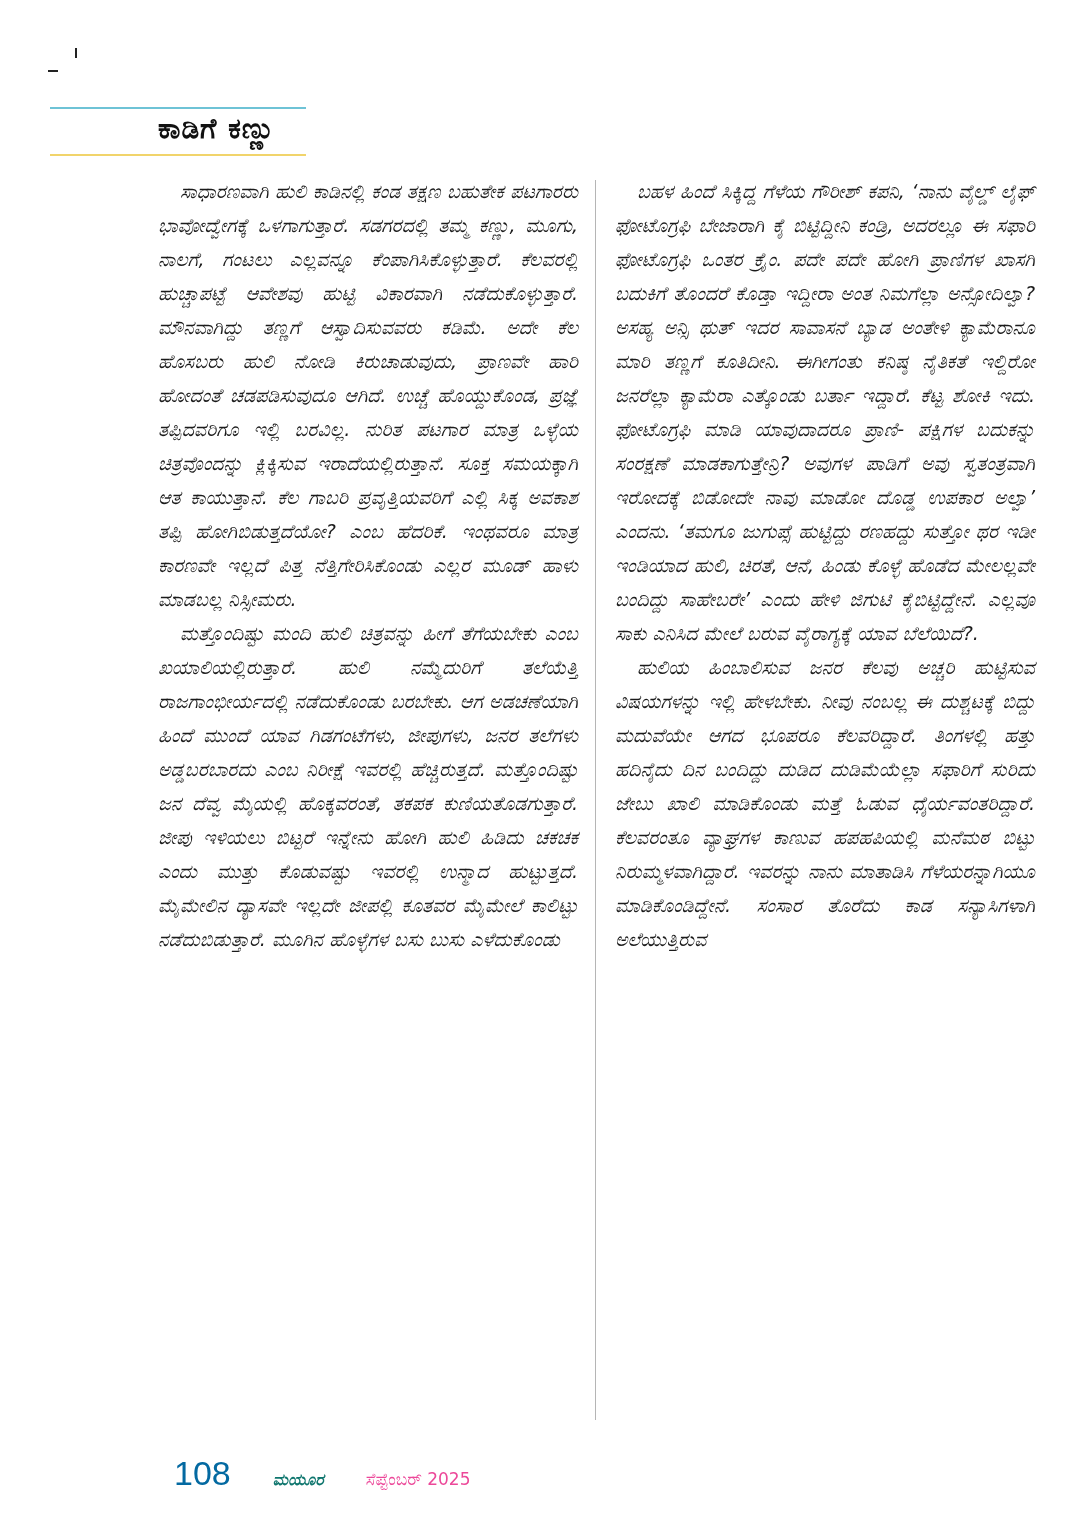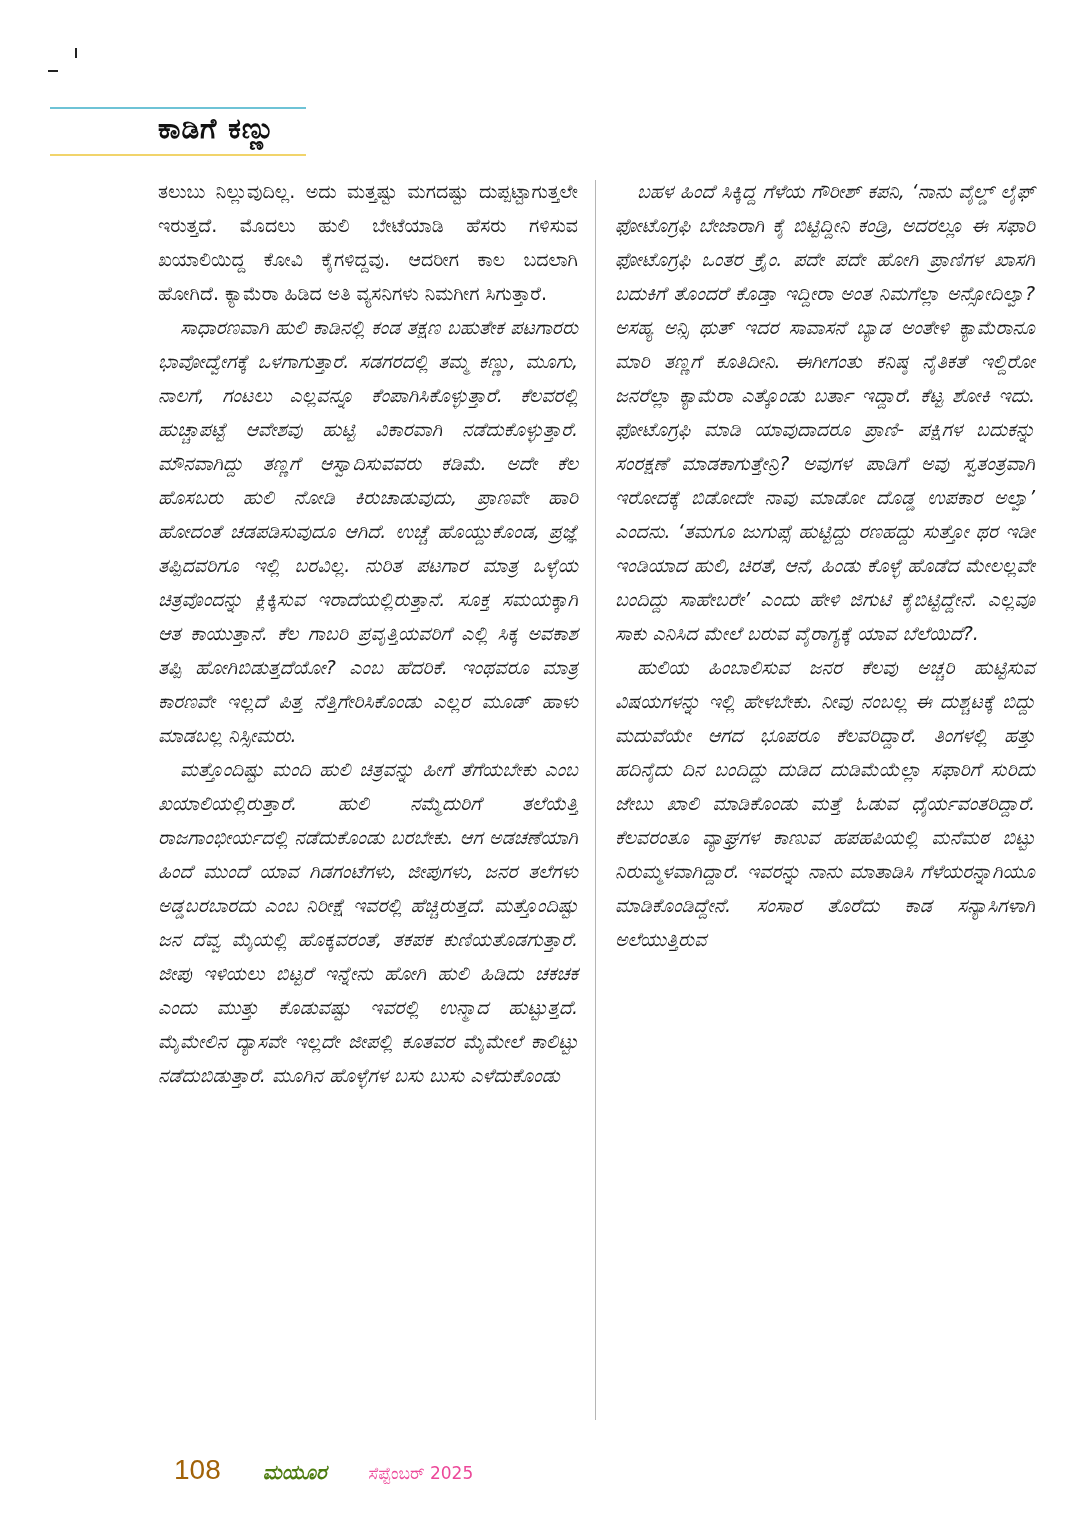--- a/index.html
+++ b/index.html
@@ -16,39 +16,38 @@
 
   .column { position: absolute; top: 126px; width: 420px; font-size: 19px; line-height: 34px; text-align: justify; color: #1b1b1b; }
   .col-left { left: 110px; }
   .col-right { left: 567px; }
   .column p { margin: 0; text-align: justify; }
   .column p.indent { text-indent: 22px; font-style: italic; }
 
   .divider { position: absolute; left: 547px; top: 132px; width: 1px; height: 1240px; background: #b5b5b5; }
 
   .footer { position: absolute; left: 110px; top: 1390px; display: flex; align-items: baseline; gap: 10px; white-space: nowrap; }
-  .page-number { font-family: "Liberation Sans", sans-serif; font-size: 28px; color: #a16207; }
-  .mag-name { font-size: 20px; font-weight: bold; color: #4d7c0f; font-style: italic; }
+  .page-number { font-family: "Liberation Sans", sans-serif; font-size: 34px; color: #0369a1; }
+  .mag-name { font-size: 16px; font-weight: bold; color: #0f766e; font-style: italic; }
   .issue-date { font-size: 17px; color: #ec4899; }
 </style>
 </head>
 <body>
 
 <div class="crop v" style="left:27px; top:0;"></div>
 <div class="crop h" style="left:0; top:22px;"></div>
 <div class="crop v" style="left:1067px; top:0;"></div>
 <div class="crop h" style="left:0; top:1500px;"></div>
 <div class="crop v" style="left:26px; top:1515px;"></div>
 
 <div class="header-line-top"></div>
 <h1 class="section-title">ಕಾಡಿಗೆ ಕಣ್ಣು</h1>
 <div class="header-line-bottom"></div>
 
 <div class="column col-left">
-  <p>ತಲುಬು ನಿಲ್ಲುವುದಿಲ್ಲ. ಅದು ಮತ್ತಷ್ಟು ಮಗದಷ್ಟು ದುಪ್ಪಟ್ಟಾಗುತ್ತಲೇ ಇರುತ್ತದೆ. ಮೊದಲು ಹುಲಿ ಬೇಟೆಯಾಡಿ ಹೆಸರು ಗಳಿಸುವ ಖಯಾಲಿಯಿದ್ದ ಕೋವಿ ಕೈಗಳಿದ್ದವು. ಆದರೀಗ ಕಾಲ ಬದಲಾಗಿ ಹೋಗಿದೆ. ಕ್ಯಾಮೆರಾ ಹಿಡಿದ ಅತಿ ವ್ಯಸನಿಗಳು ನಿಮಗೀಗ ಸಿಗುತ್ತಾರೆ.</p>
   <p class="indent">ಸಾಧಾರಣವಾಗಿ ಹುಲಿ ಕಾಡಿನಲ್ಲಿ ಕಂಡ ತಕ್ಷಣ ಬಹುತೇಕ ಪಟಗಾರರು ಭಾವೋದ್ವೇಗಕ್ಕೆ ಒಳಗಾಗುತ್ತಾರೆ. ಸಡಗರದಲ್ಲಿ ತಮ್ಮ ಕಣ್ಣು, ಮೂಗು, ನಾಲಗೆ, ಗಂಟಲು ಎಲ್ಲವನ್ನೂ ಕೆಂಪಾಗಿಸಿಕೊಳ್ಳುತ್ತಾರೆ. ಕೆಲವರಲ್ಲಿ ಹುಚ್ಚಾಪಟ್ಟೆ ಆವೇಶವು ಹುಟ್ಟಿ ವಿಕಾರವಾಗಿ ನಡೆದುಕೊಳ್ಳುತ್ತಾರೆ. ಮೌನವಾಗಿದ್ದು ತಣ್ಣಗೆ ಆಸ್ವಾದಿಸುವವರು ಕಡಿಮೆ. ಅದೇ ಕೆಲ ಹೊಸಬರು ಹುಲಿ ನೋಡಿ ಕಿರುಚಾಡುವುದು, ಪ್ರಾಣವೇ ಹಾರಿ ಹೋದಂತೆ ಚಡಪಡಿಸುವುದೂ ಆಗಿದೆ. ಉಚ್ಚೆ ಹೊಯ್ದುಕೊಂಡ, ಪ್ರಜ್ಞೆ ತಪ್ಪಿದವರಿಗೂ ಇಲ್ಲಿ ಬರವಿಲ್ಲ. ನುರಿತ ಪಟಗಾರ ಮಾತ್ರ ಒಳ್ಳೆಯ ಚಿತ್ರವೊಂದನ್ನು ಕ್ಲಿಕ್ಕಿಸುವ ಇರಾದೆಯಲ್ಲಿರುತ್ತಾನೆ. ಸೂಕ್ತ ಸಮಯಕ್ಕಾಗಿ ಆತ ಕಾಯುತ್ತಾನೆ. ಕೆಲ ಗಾಬರಿ ಪ್ರವೃತ್ತಿಯವರಿಗೆ ಎಲ್ಲಿ ಸಿಕ್ಕ ಅವಕಾಶ ತಪ್ಪಿ ಹೋಗಿಬಿಡುತ್ತದೆಯೋ? ಎಂಬ ಹೆದರಿಕೆ. ಇಂಥವರೂ ಮಾತ್ರ ಕಾರಣವೇ ಇಲ್ಲದೆ ಪಿತ್ತ ನೆತ್ತಿಗೇರಿಸಿಕೊಂಡು ಎಲ್ಲರ ಮೂಡ್ ಹಾಳು ಮಾಡಬಲ್ಲ ನಿಸ್ಸೀಮರು.</p>
   <p class="indent">ಮತ್ತೊಂದಿಷ್ಟು ಮಂದಿ ಹುಲಿ ಚಿತ್ರವನ್ನು ಹೀಗೆ ತೆಗೆಯಬೇಕು ಎಂಬ ಖಯಾಲಿಯಲ್ಲಿರುತ್ತಾರೆ. ಹುಲಿ ನಮ್ಮೆದುರಿಗೆ ತಲೆಯೆತ್ತಿ ರಾಜಗಾಂಭೀರ್ಯದಲ್ಲಿ ನಡೆದುಕೊಂಡು ಬರಬೇಕು. ಆಗ ಅಡಚಣೆಯಾಗಿ ಹಿಂದೆ ಮುಂದೆ ಯಾವ ಗಿಡಗಂಟೆಗಳು, ಜೀಪುಗಳು, ಜನರ ತಲೆಗಳು ಅಡ್ಡಬರಬಾರದು ಎಂಬ ನಿರೀಕ್ಷೆ ಇವರಲ್ಲಿ ಹೆಚ್ಚಿರುತ್ತದೆ. ಮತ್ತೊಂದಿಷ್ಟು ಜನ ದೆವ್ವ ಮೈಯಲ್ಲಿ ಹೊಕ್ಕವರಂತೆ, ತಕಪಕ ಕುಣಿಯತೊಡಗುತ್ತಾರೆ. ಜೀಪು ಇಳಿಯಲು ಬಿಟ್ಟರೆ ಇನ್ನೇನು ಹೋಗಿ ಹುಲಿ ಹಿಡಿದು ಚಕಚಕ ಎಂದು ಮುತ್ತು ಕೊಡುವಷ್ಟು ಇವರಲ್ಲಿ ಉನ್ಮಾದ ಹುಟ್ಟುತ್ತದೆ. ಮೈಮೇಲಿನ ದ್ಯಾಸವೇ ಇಲ್ಲದೇ ಜೀಪಲ್ಲಿ ಕೂತವರ ಮೈಮೇಲೆ ಕಾಲಿಟ್ಟು ನಡೆದುಬಿಡುತ್ತಾರೆ. ಮೂಗಿನ ಹೊಳ್ಳೆಗಳ ಬಸು ಬುಸು ಎಳೆದುಕೊಂಡು</p>
 </div>
 
 <div class="divider"></div>
 
 <div class="column col-right">
   <p class="indent">ಬಹಳ ಹಿಂದೆ ಸಿಕ್ಕಿದ್ದ ಗೆಳೆಯ ಗೌರೀಶ್ ಕಪನಿ, ‘ನಾನು ವೈಲ್ಡ್ ಲೈಫ್ ಫೋಟೊಗ್ರಫಿ ಬೇಜಾರಾಗಿ ಕೈ ಬಿಟ್ಟಿದ್ದೀನಿ ಕಂಡ್ರಿ, ಅದರಲ್ಲೂ ಈ ಸಫಾರಿ ಫೋಟೊಗ್ರಫಿ ಒಂತರ ಕ್ರೈಂ. ಪದೇ ಪದೇ ಹೋಗಿ ಪ್ರಾಣಿಗಳ ಖಾಸಗಿ ಬದುಕಿಗೆ ತೊಂದರೆ ಕೊಡ್ತಾ ಇದ್ದೀರಾ ಅಂತ ನಿಮಗೆಲ್ಲಾ ಅನ್ಸೋದಿಲ್ವಾ? ಅಸಹ್ಯ ಅನ್ಸಿ ಥುತ್ ಇದರ ಸಾವಾಸನೆ ಬ್ಯಾಡ ಅಂತೇಳಿ ಕ್ಯಾಮೆರಾನೂ ಮಾರಿ ತಣ್ಣಗೆ ಕೂತಿದೀನಿ. ಈಗೀಗಂತು ಕನಿಷ್ಠ ನೈತಿಕತೆ ಇಲ್ದಿರೋ ಜನರೆಲ್ಲಾ ಕ್ಯಾಮೆರಾ ಎತ್ಕೊಂಡು ಬರ್ತಾ ಇದ್ದಾರೆ. ಕೆಟ್ಟ ಶೋಕಿ ಇದು. ಫೋಟೊಗ್ರಫಿ ಮಾಡಿ ಯಾವುದಾದರೂ ಪ್ರಾಣಿ- ಪಕ್ಷಿಗಳ ಬದುಕನ್ನು ಸಂರಕ್ಷಣೆ ಮಾಡಕಾಗುತ್ತೇನ್ರಿ? ಅವುಗಳ ಪಾಡಿಗೆ ಅವು ಸ್ವತಂತ್ರವಾಗಿ ಇರೋದಕ್ಕೆ ಬಿಡೋದೇ ನಾವು ಮಾಡೋ ದೊಡ್ಡ ಉಪಕಾರ ಅಲ್ವಾ’ ಎಂದನು. ‘ತಮಗೂ ಜುಗುಪ್ಸೆ ಹುಟ್ಟಿದ್ದು ರಣಹದ್ದು ಸುತ್ತೋ ಥರ ಇಡೀ ಇಂಡಿಯಾದ ಹುಲಿ, ಚಿರತೆ, ಆನೆ, ಹಿಂಡು ಕೊಳ್ಳೆ ಹೊಡೆದ ಮೇಲಲ್ಲವೇ ಬಂದಿದ್ದು ಸಾಹೇಬರೇ’ ಎಂದು ಹೇಳಿ ಜಿಗುಟಿ ಕೈಬಿಟ್ಟಿದ್ದೇನೆ. ಎಲ್ಲವೂ ಸಾಕು ಎನಿಸಿದ ಮೇಲೆ ಬರುವ ವೈರಾಗ್ಯಕ್ಕೆ ಯಾವ ಬೆಲೆಯಿದೆ?.</p>
   <p class="indent">ಹುಲಿಯ ಹಿಂಬಾಲಿಸುವ ಜನರ ಕೆಲವು ಅಚ್ಚರಿ ಹುಟ್ಟಿಸುವ ವಿಷಯಗಳನ್ನು ಇಲ್ಲಿ ಹೇಳಬೇಕು. ನೀವು ನಂಬಲ್ಲ ಈ ದುಶ್ಚಟಕ್ಕೆ ಬಿದ್ದು ಮದುವೆಯೇ ಆಗದ ಭೂಪರೂ ಕೆಲವರಿದ್ದಾರೆ. ತಿಂಗಳಲ್ಲಿ ಹತ್ತು ಹದಿನೈದು ದಿನ ಬಂದಿದ್ದು ದುಡಿದ ದುಡಿಮೆಯೆಲ್ಲಾ ಸಫಾರಿಗೆ ಸುರಿದು ಜೇಬು ಖಾಲಿ ಮಾಡಿಕೊಂಡು ಮತ್ತೆ ಓಡುವ ಧೈರ್ಯವಂತರಿದ್ದಾರೆ. ಕೆಲವರಂತೂ ವ್ಯಾಘ್ರಗಳ ಕಾಣುವ ಹಪಹಪಿಯಲ್ಲಿ ಮನೆಮಠ ಬಿಟ್ಟು ನಿರುಮ್ಮಳವಾಗಿದ್ದಾರೆ. ಇವರನ್ನು ನಾನು ಮಾತಾಡಿಸಿ ಗೆಳೆಯರನ್ನಾಗಿಯೂ ಮಾಡಿಕೊಂಡಿದ್ದೇನೆ. ಸಂಸಾರ ತೊರೆದು ಕಾಡ ಸನ್ಯಾಸಿಗಳಾಗಿ ಅಲೆಯುತ್ತಿರುವ</p>
 </div>

